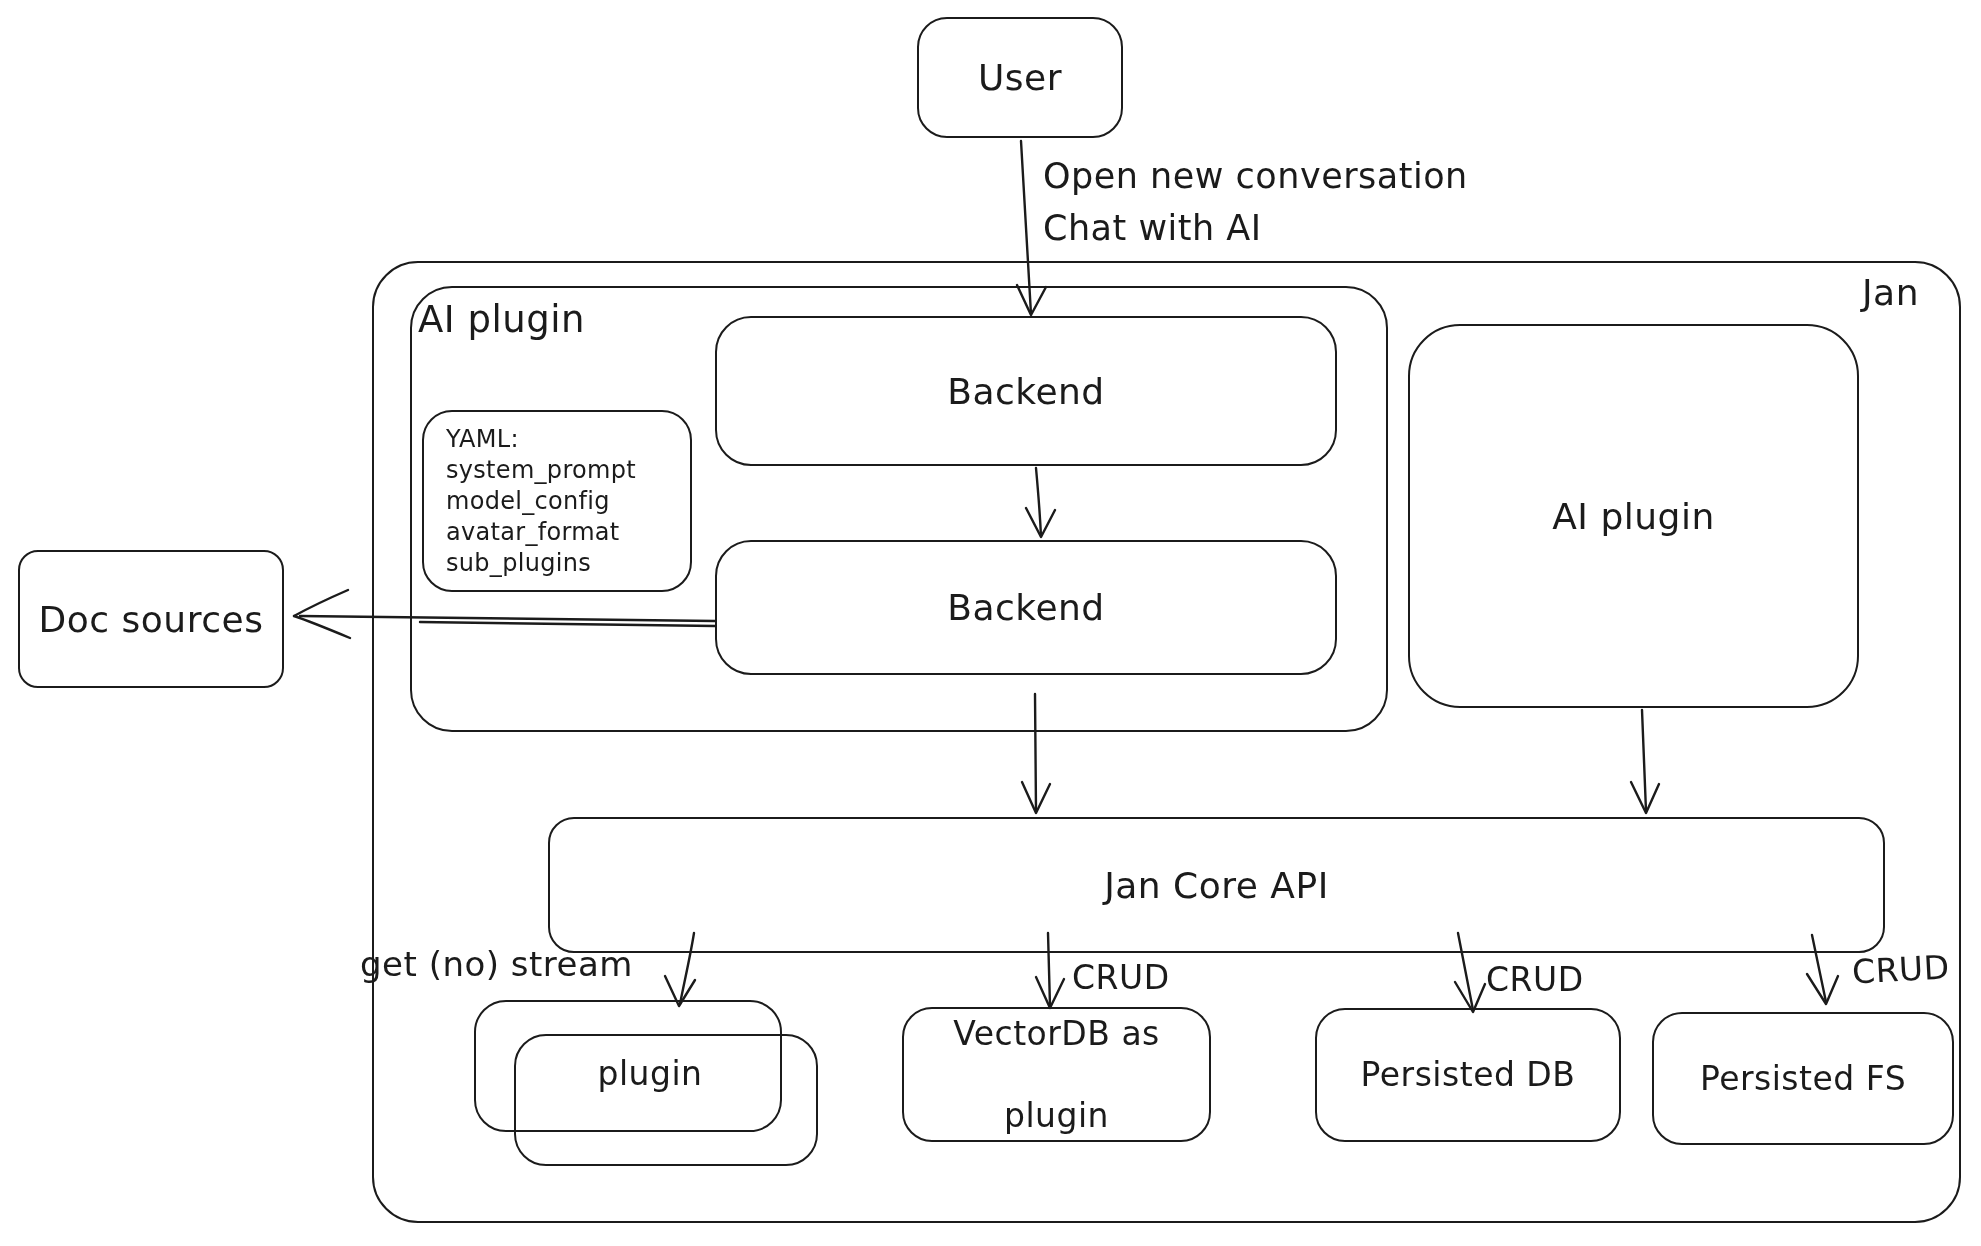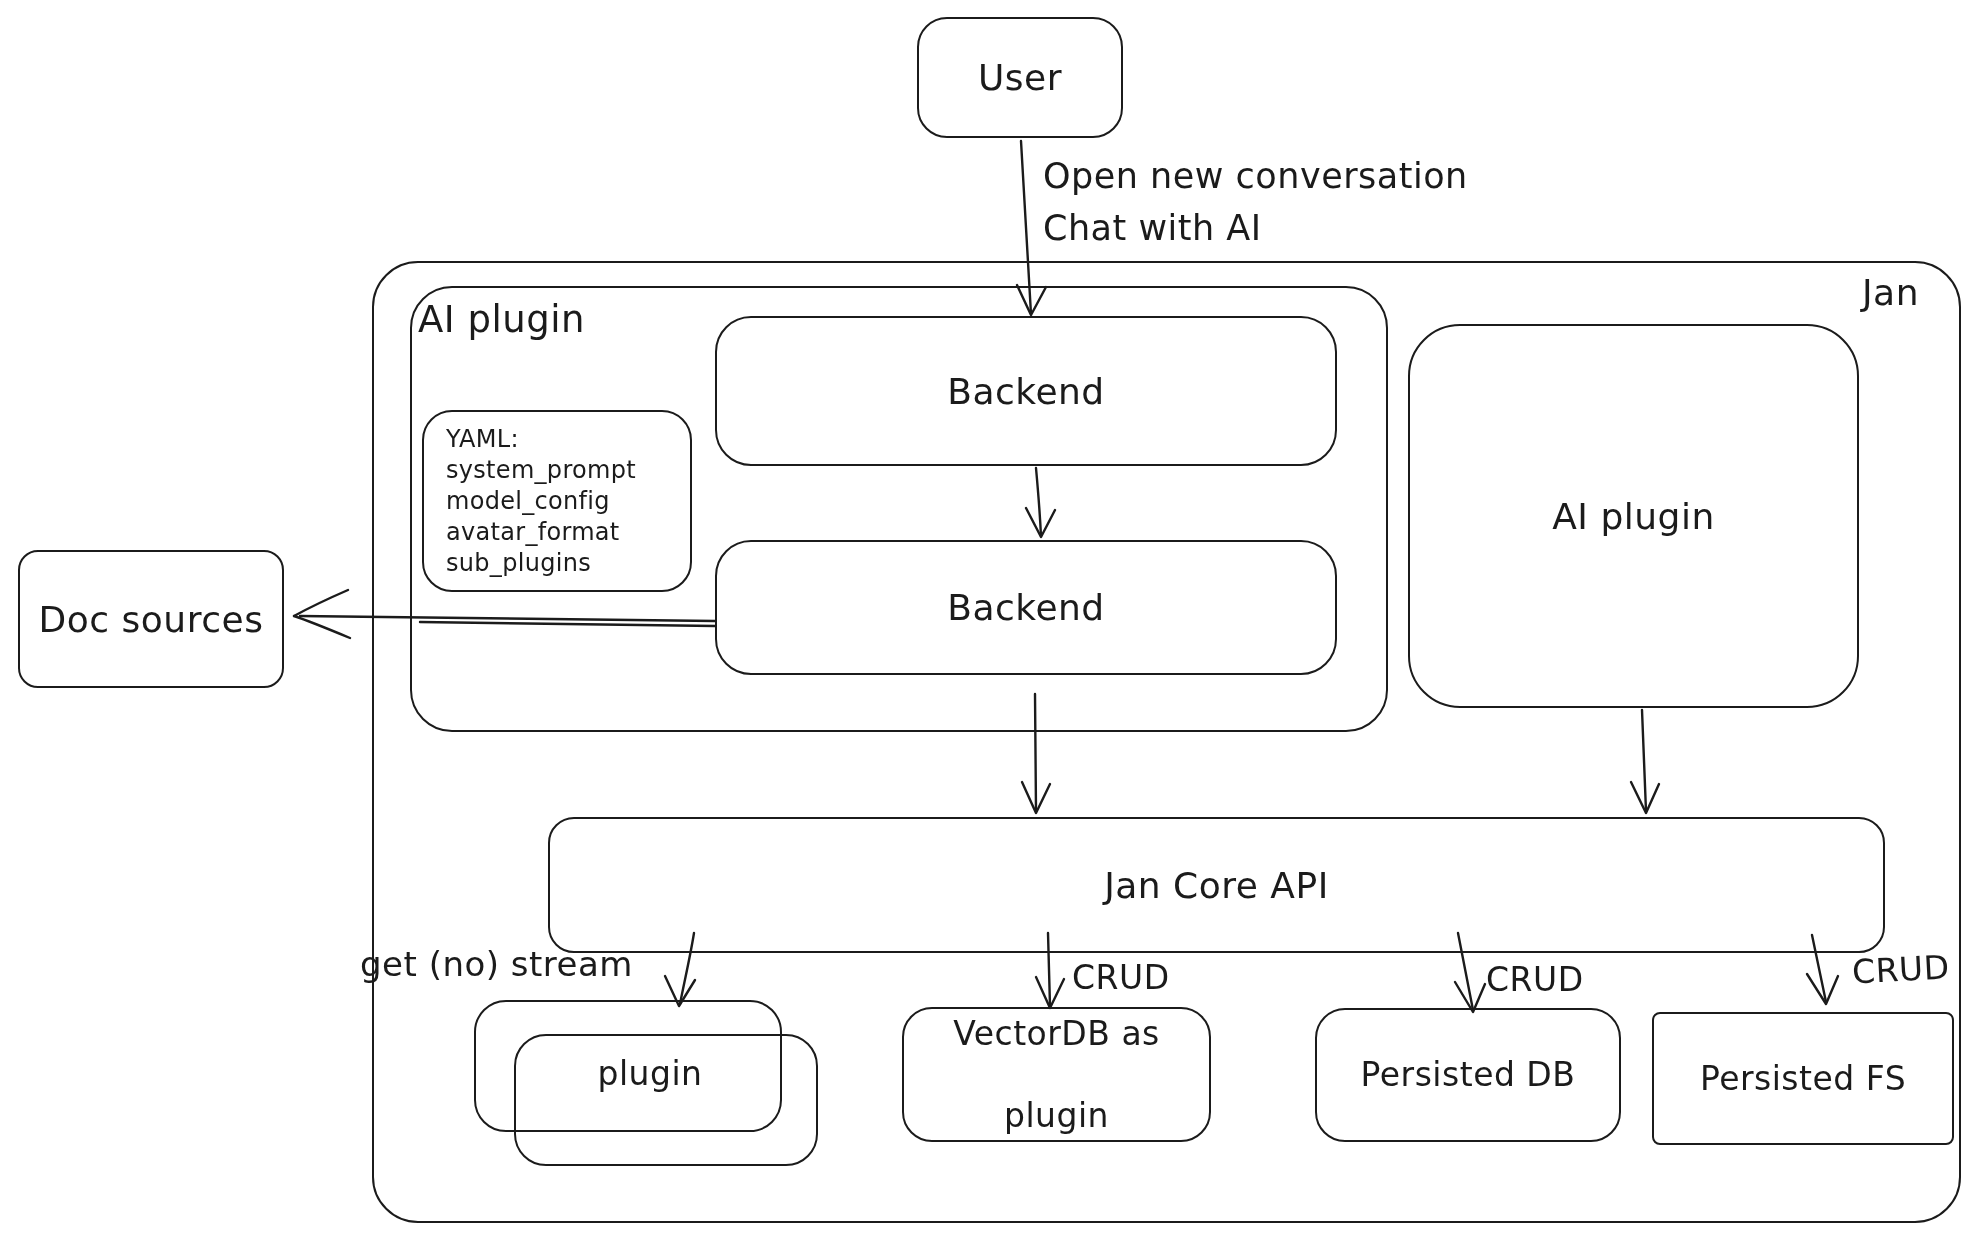--- a/index.html
+++ b/index.html
@@ -104,21 +104,21 @@
     <span class="node-label" style="font-size:33px;">
       <span style="display:block">VectorDB as</span>
       <span style="display:block">plugin</span>
     </span>
   </div>
 
   <div class="box" style="left:1315px;top:1008px;width:306px;height:134px;border-radius:30px;">
     <span class="node-label" style="font-size:33px;">Persisted DB</span>
   </div>
 
-  <div class="box" style="left:1652px;top:1012px;width:302px;height:133px;border-radius:8px;">
+  <div class="box" style="left:1652px;top:1012px;width:302px;height:133px;border-radius:30px;">
     <span class="node-label" style="font-size:33px;">Persisted FS</span>
   </div>
 
   <div class="floating" style="left:1043px;top:150px;font-size:35px;line-height:52px;">
     <div>Open new conversation</div>
     <div>Chat with AI</div>
   </div>
 
   <div class="floating" style="left:360px;top:944px;font-size:34px;">get (no) stream</div>
 

